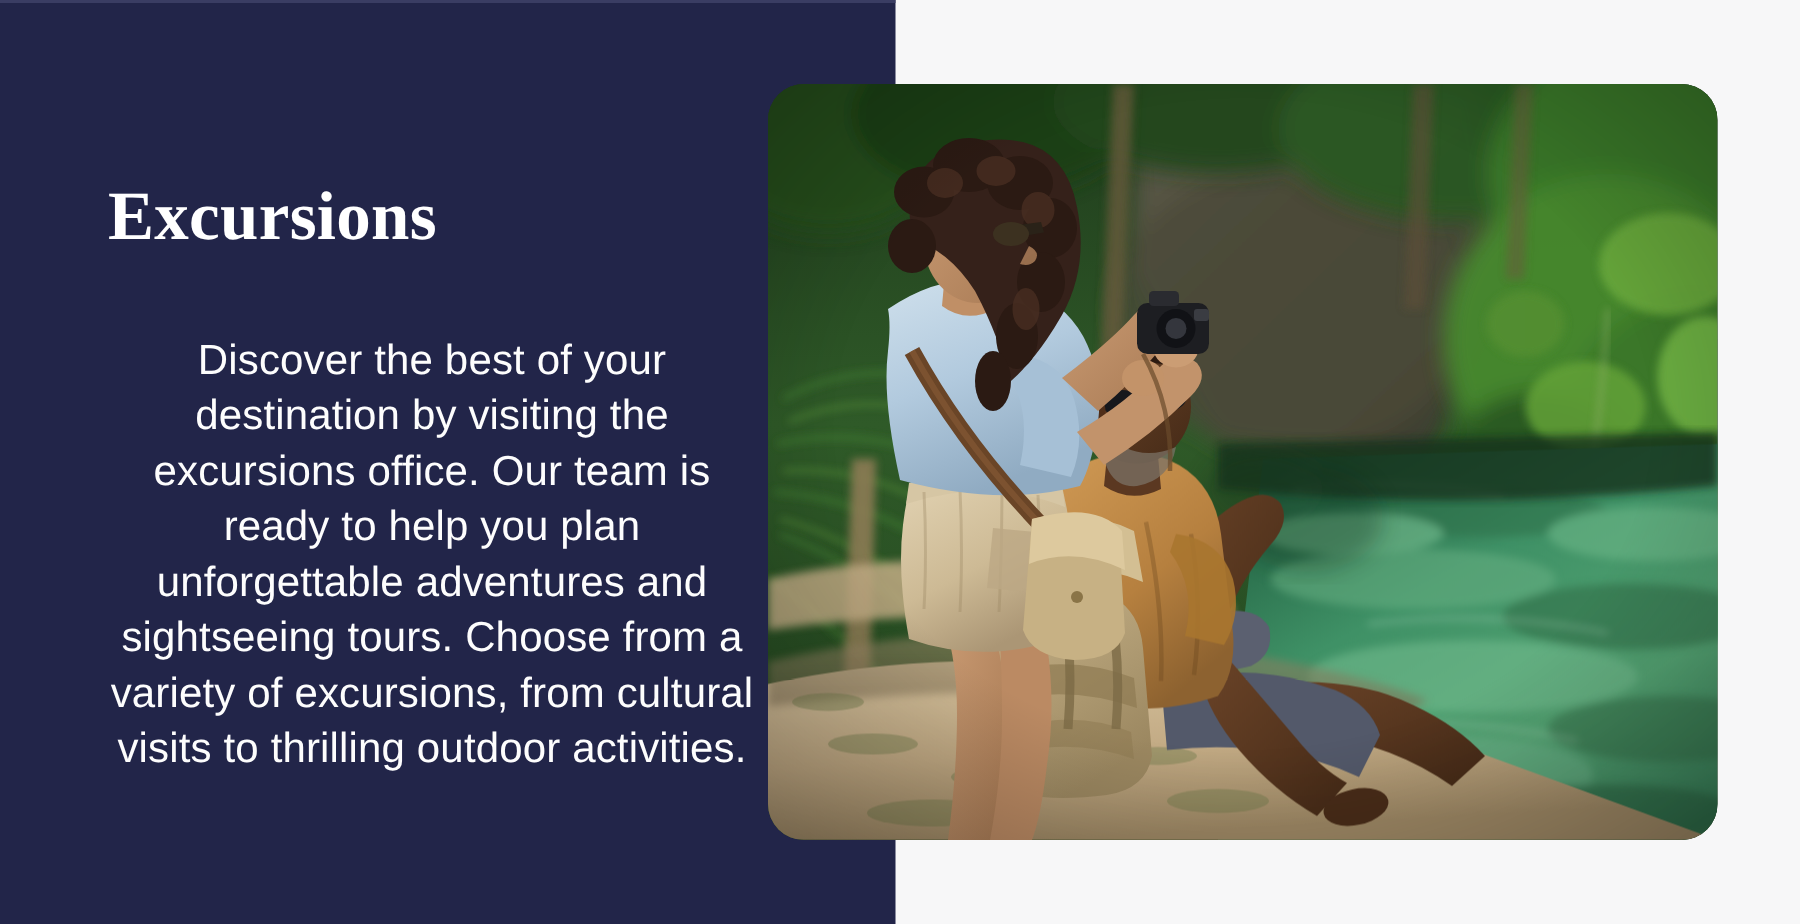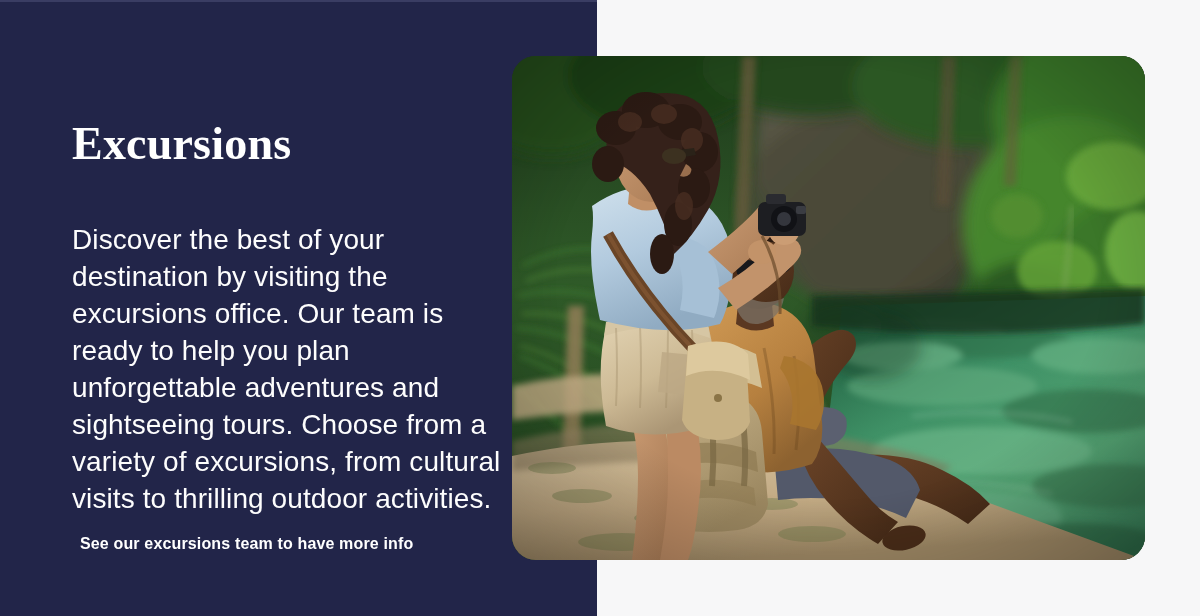--- a/index.html
+++ b/index.html
@@ -25,20 +25,21 @@
     background:#222549;
     z-index:1;
   }
 
   .panel-inner{
     position:absolute;
     left:72px;
     top:0;
     width:470px;
     height:100%;
+    text-align:center;
   }
 
   .page-title{
     position:absolute;
     left:0;
     top:118px;
     font-family:"Liberation Serif", "DejaVu Serif", serif;
     font-weight:700;
     font-size:46px;
     line-height:52px;
@@ -101,21 +102,20 @@
 
 <div class="top-hairline"></div>
 
 <section class="navy-panel">
   <div class="panel-inner">
 
     <h1 class="page-title">Excursions</h1>
 
     <p class="body-copy">Discover the best of your destination by visiting the excursions office. Our team is ready to help you plan unforgettable adventures and sightseeing tours. Choose from a variety of excursions, from cultural visits to thrilling outdoor activities.</p>
 
-    <a class="cta-link">See our excursions team to have more info</a>
 
   </div>
 </section>
 
 <figure class="photo-card">
   <svg class="photo-svg" viewBox="0 0 633 504" preserveAspectRatio="xMidYMid slice">
     <defs>
 
       <linearGradient id="canopy" x1="0" y1="0" x2="0" y2="1">
         <stop offset="0" stop-color="#1f3b1c"></stop>

